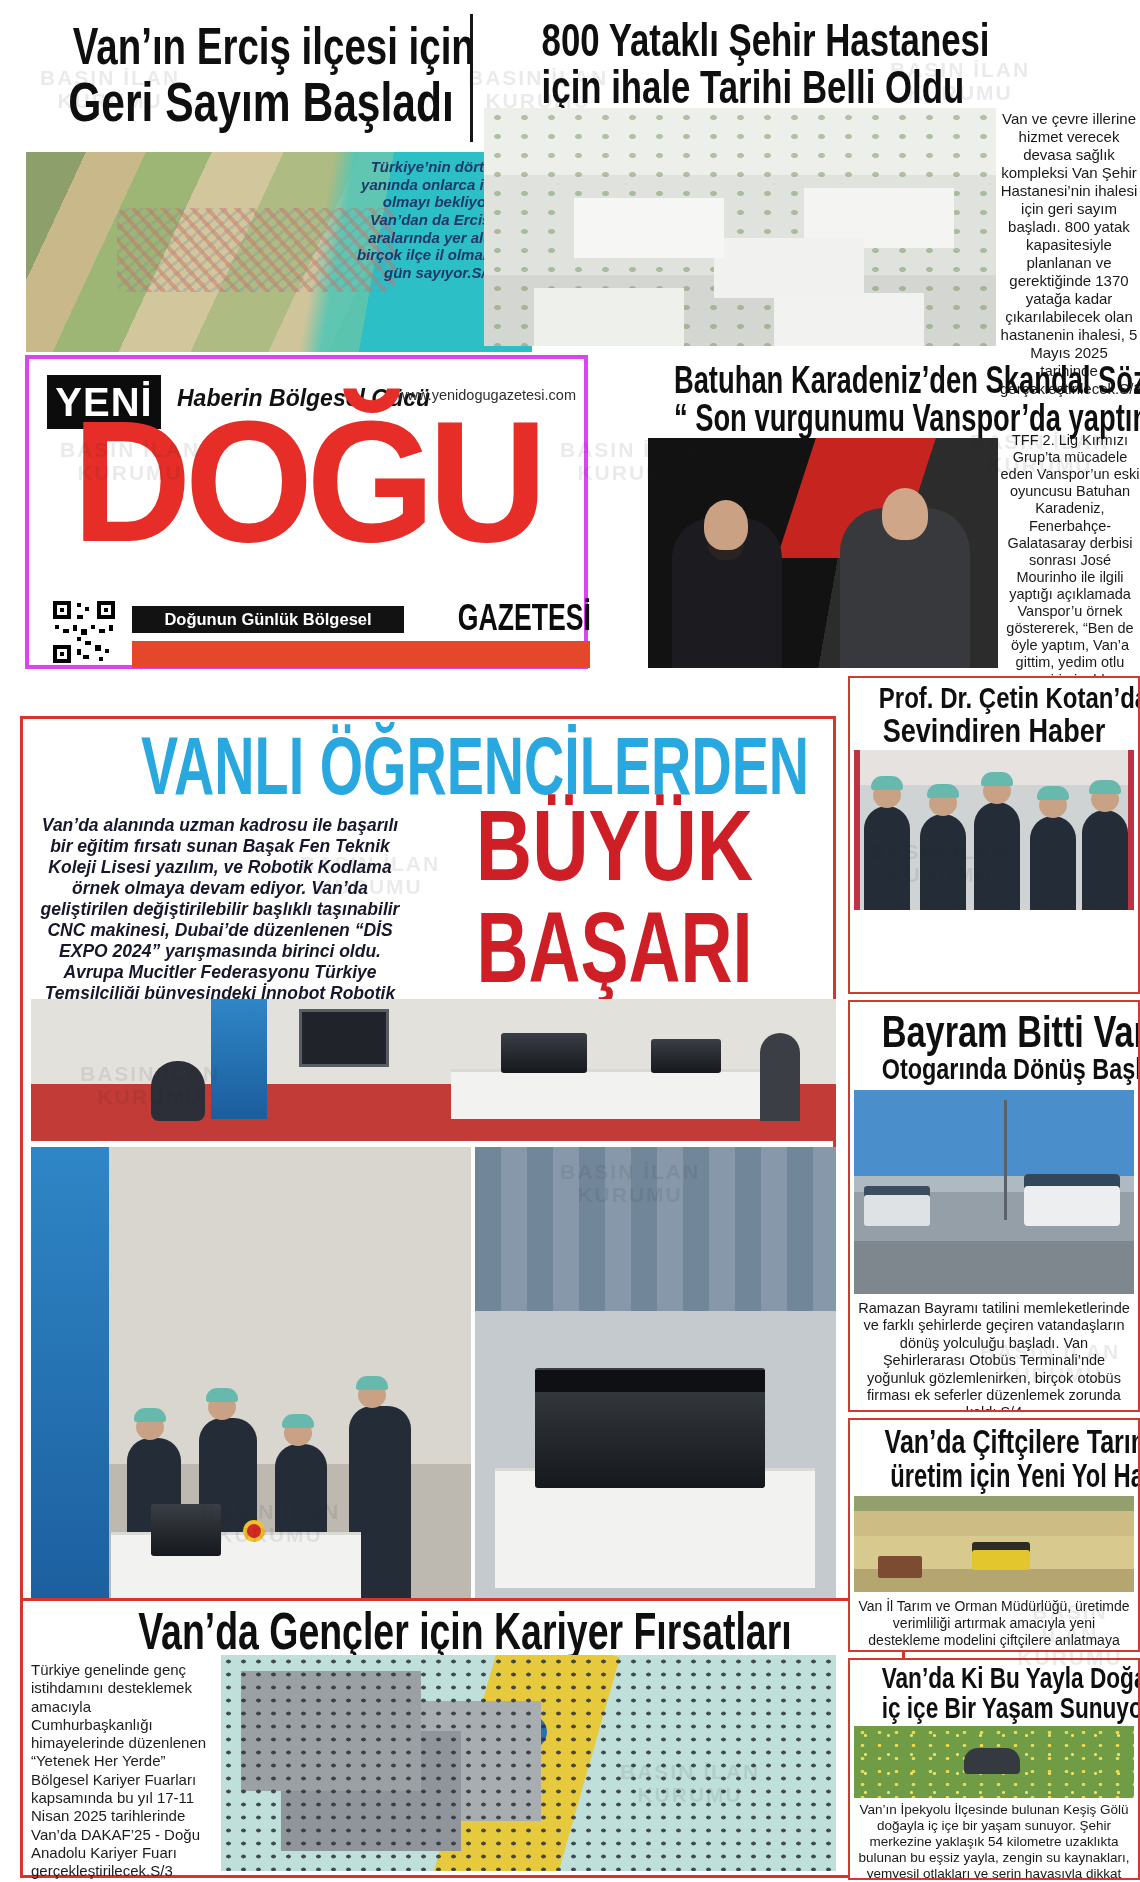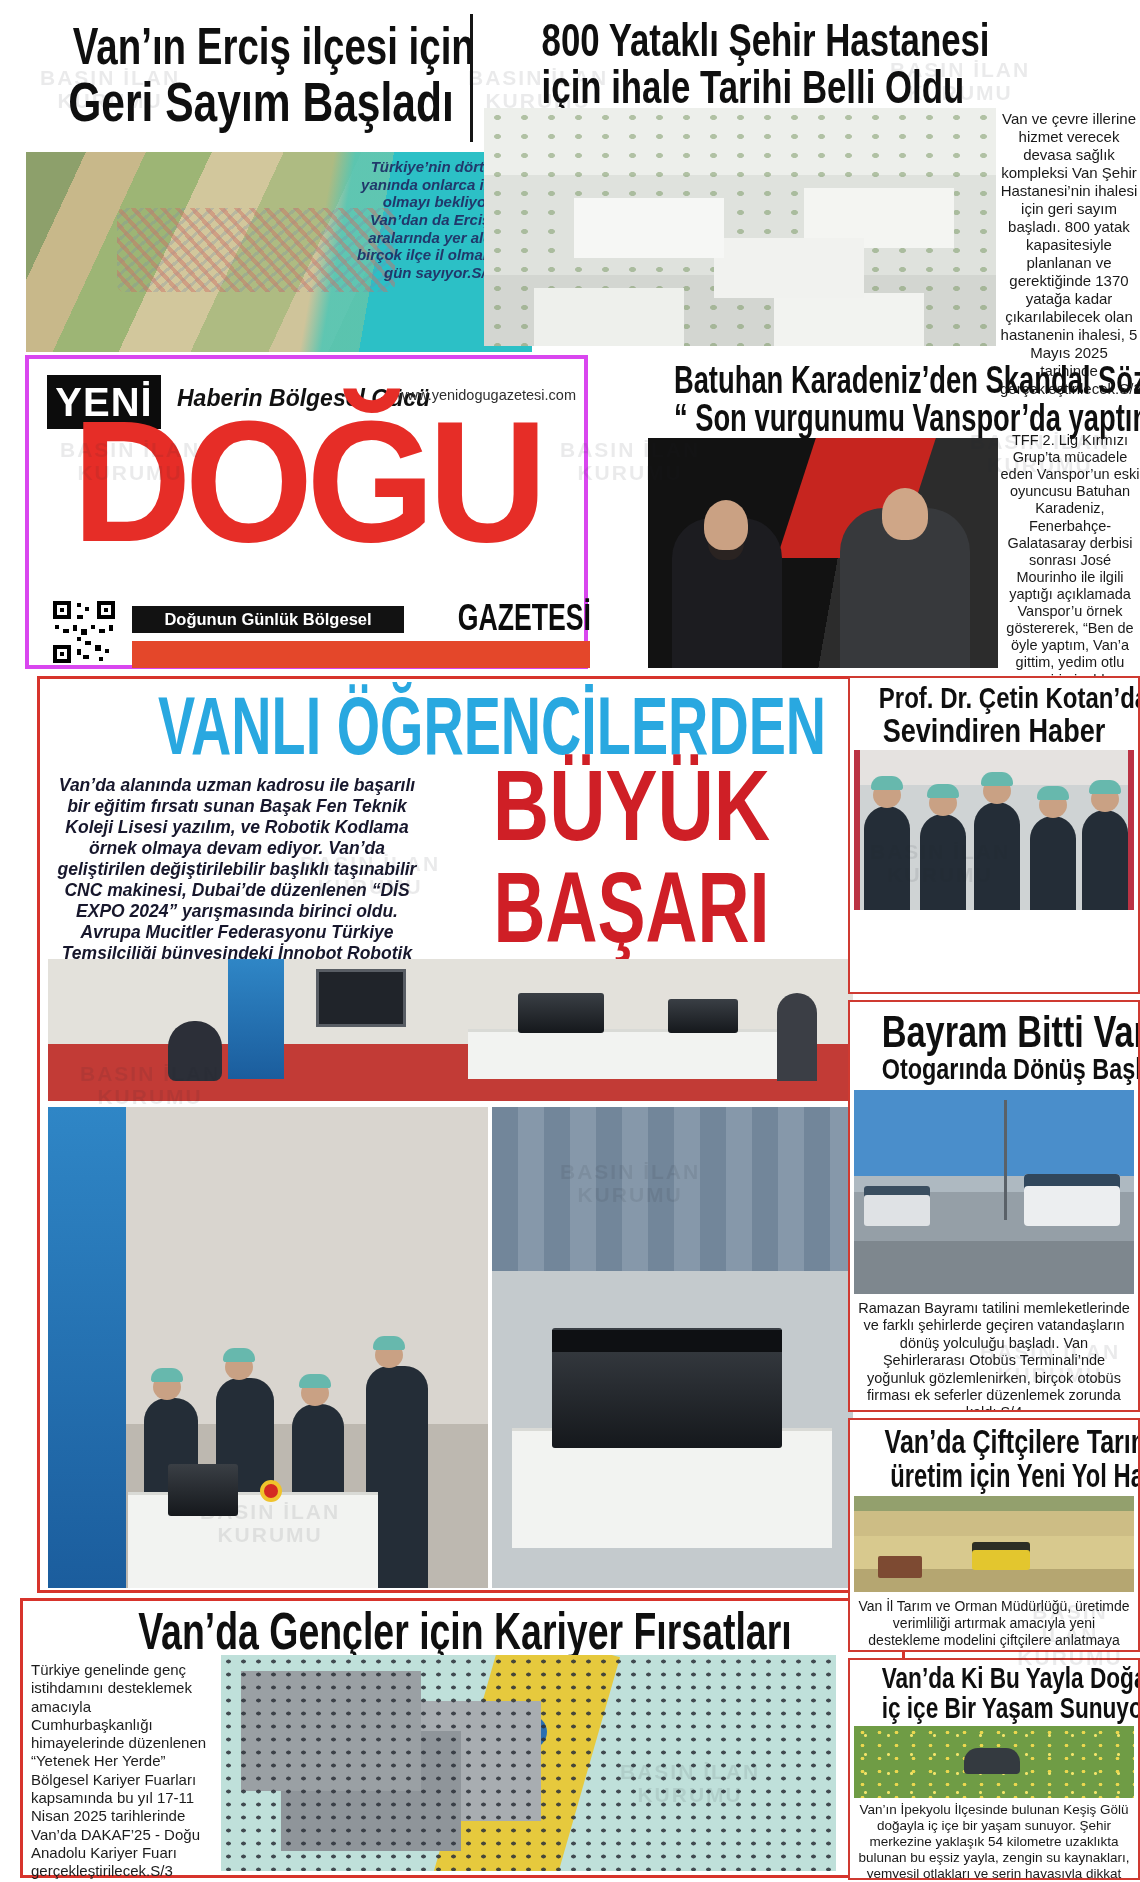--- a/index.html
+++ b/index.html
@@ -137,21 +137,21 @@
 <div class="photo" style="left:648px; top:438px; width:350px; height:230px;
             background:linear-gradient(100deg,#121212 0 54%, #2c2c2c 54% 100%);">
   <div class="abs" style="left:150px; top:-10px; width:120px; height:130px; background:#c6251f; transform:skewX(-18deg);"></div>
   <div class="abs" style="left:24px; bottom:0; width:110px; height:150px; background:#1c1c20; border-radius:40px 40px 0 0;"></div>
   <div class="abs" style="left:56px; bottom:118px; width:44px; height:50px; background:#caa183; border-radius:50% 50% 42% 42%; box-shadow:0 14px 0 -4px #2a2321;"></div>
   <div class="abs" style="right:28px; bottom:0; width:130px; height:160px; background:#37393c; border-radius:44px 44px 0 0;"></div>
   <div class="abs" style="right:70px; bottom:128px; width:46px; height:52px; background:#cfa687; border-radius:50% 50% 42% 42%;"></div>
 </div>
 <div class="bodytxt" style="left:1000px; top:432px; width:140px; height:250px; font-size:14.5px; line-height:1.18;">TFF 2. Lig Kırmızı Grup’ta mücadele eden Vanspor’un eski oyuncusu Batuhan Karadeniz, Fenerbahçe-Galatasaray derbisi sonrası José Mourinho ile ilgili yaptığı açıklamada Vanspor’u örnek göstererek, “Ben de öyle yaptım, Van’a gittim, yedim otlu peynirimi, aldım paramı, döndüm. Bu hayat böyledir, son vurgunu bir yerden yaparsın.” dedi.S/12</div>
 
-<div class="redbox" style="left:20px; top:676px; width:816px; height:917px;margin-left:17px;">
+<div class="redbox" style="left:20px; top:716px; width:816px; height:917px;">
   <div class="hl sq" style="left:6px; top:6px; width:700px; font-size:82px; color:#29a8e0; transform:scaleX(.68);">VANLI ÖĞRENCİLERDEN</div>
 
   <div class="abs" style="left:6px; top:96px; width:382px; font-size:17.5px; font-weight:bold; font-style:italic;
               color:#17172c; text-align:center; line-height:1.2;">Van’da alanında uzman kadrosu ile başarılı bir eğitim fırsatı sunan Başak Fen Teknik Koleji Lisesi yazılım, ve Robotik Kodlama örnek olmaya devam ediyor. Van’da geliştirilen değiştirilebilir başlıklı taşınabilir CNC makinesi, Dubai’de düzenlenen “DİS EXPO 2024” yarışmasında birinci oldu. Avrupa Mucitler Federasyonu Türkiye Temsilciliği bünyesindeki İnnobot Robotik Kodlama Akademisi ile Başak Fen Teknik Koleji tarafından yürütülen çalışma kapsamında metal, plastik ve ahşap gibi ham maddeleri işleyerek belirli şekiller veren CNC makinesi tasarlandı. S/3</div>
 
   <div class="hl sq" style="left:368px; top:76px; width:447px; font-size:100px; color:#cf1f26; transform:scaleX(.78);">BÜYÜK</div>
   <div class="hl sq" style="left:368px; top:178px; width:447px; font-size:100px; color:#cf1f26; transform:scaleX(.72);">BAŞARI</div>
 
   <div class="photo" style="left:8px; top:280px; width:805px; height:142px;
               background:linear-gradient(180deg,#e3e1db 0 60%, #c23b36 60% 100%);">

